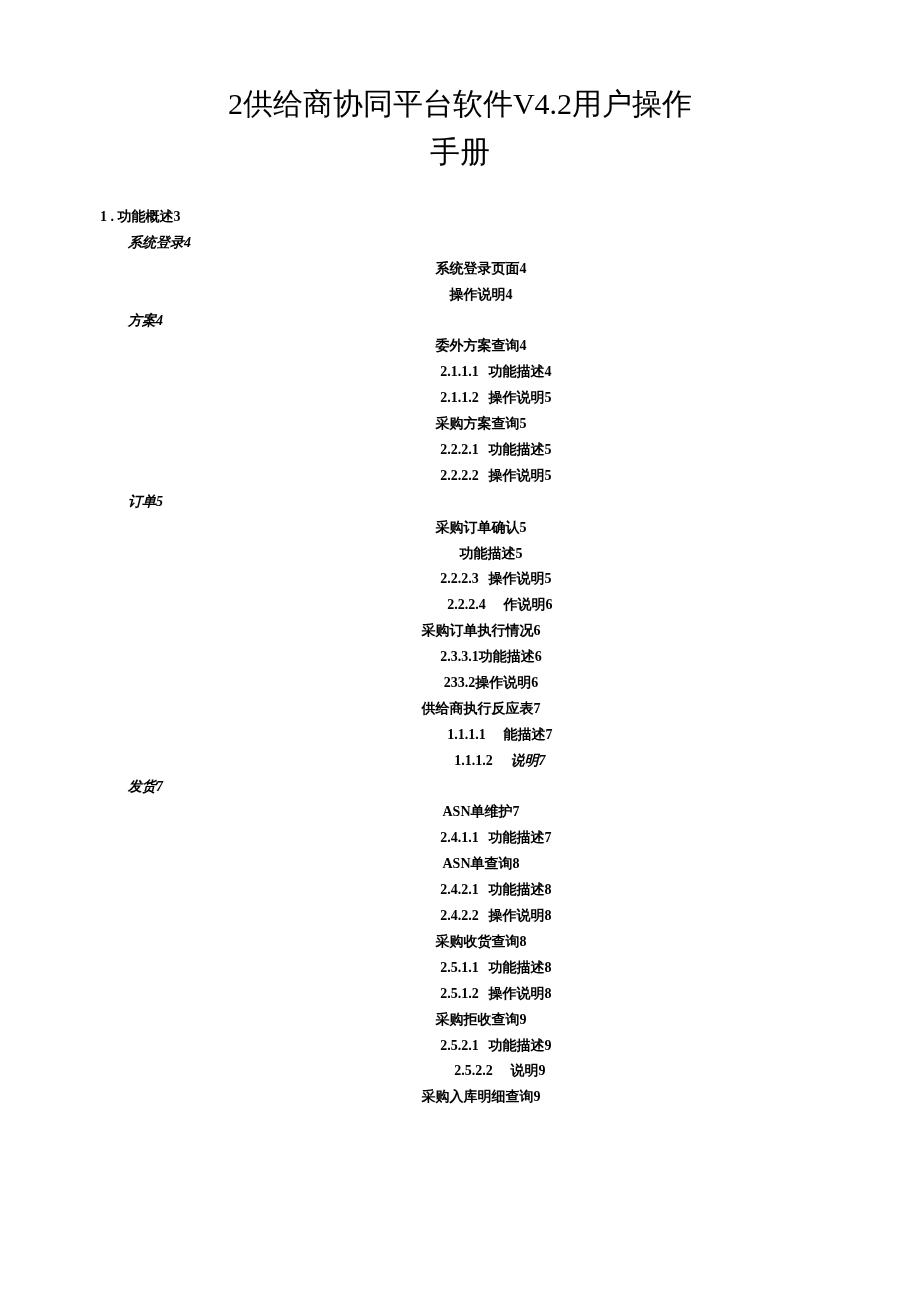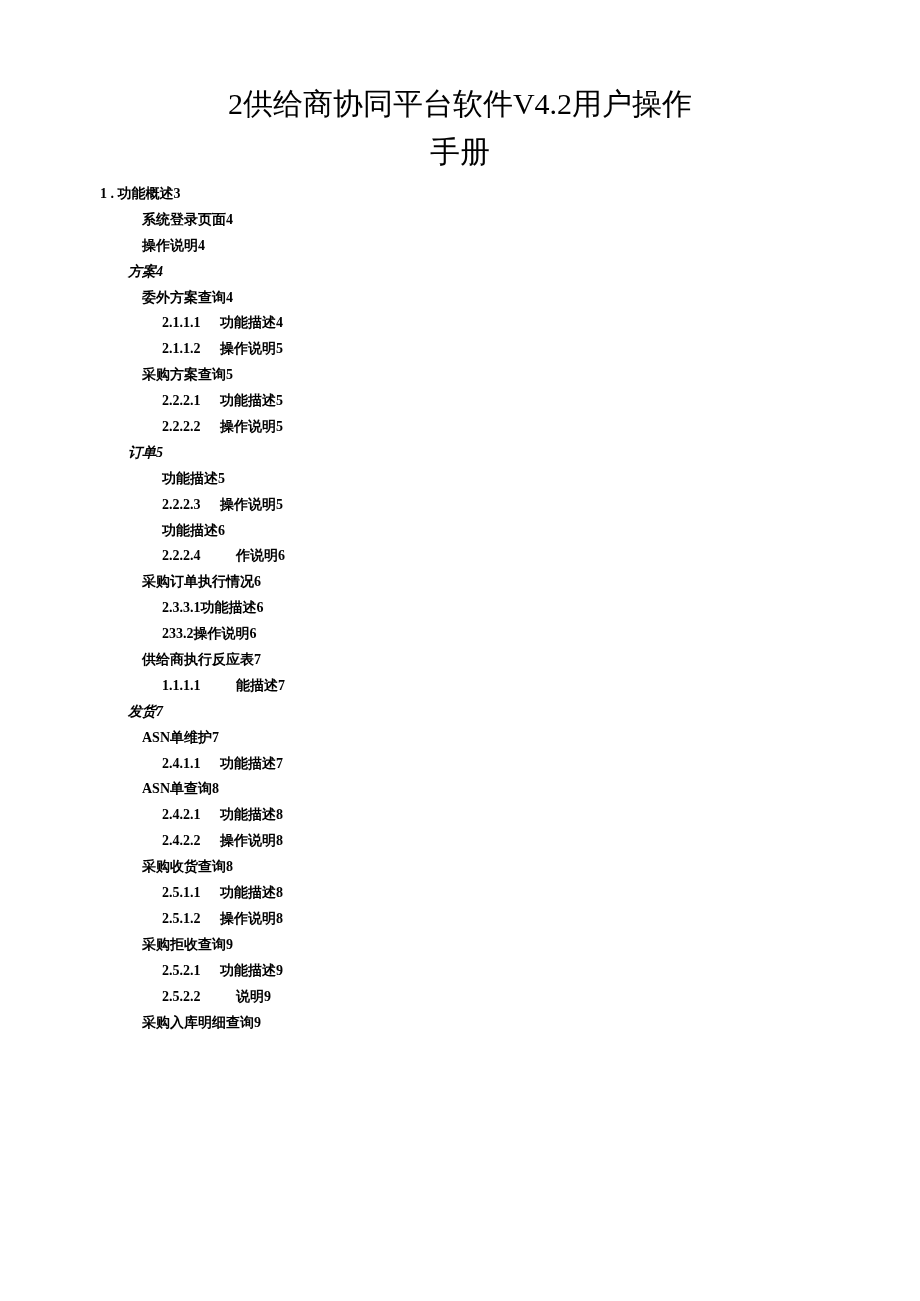--- a/index.html
+++ b/index.html
@@ -12,40 +12,42 @@
       font-family: "SimSun", "宋体", serif;
       width: 920px;
       padding: 80px 100px 40px 100px;
       color: #000;
     }
     .title {
       text-align: center;
       font-size: 30px;
       font-family: "SimSun", "宋体", serif;
       line-height: 1.6;
-      margin-bottom: 5px;
+      margin-bottom: 28px;
       padding: 0 120px;
     }
     .toc {
       font-size: 14px;
       line-height: 1.85;
       font-weight: bold;
     }
     .l0 {
       padding-left: 0;
     }
     .l1 {
       padding-left: 28px;
       font-style: italic;
     }
     .l2 {
       padding-left: 42px;
+      text-align: center;
     }
     .l3 {
       padding-left: 62px;
+      text-align: center;
     }
     .num-prefix {
       display: inline-block;
       font-style: normal;
     }
     .toc-num {
       display: inline-block;
       min-width: 58px;
       font-style: normal;
     }
@@ -63,54 +65,58 @@
 
 <div class="title">2供给商协同平台软件V4.2用户操作手册</div>
 
 <div class="toc">
 
   <div class="l0 toc-entry">
     <span class="num-prefix">1</span>
     <span>. 功能概述3</span>
   </div>
 
+  <div class="l1 toc-entry">系统登录4</div>
   <div class="l2 toc-entry">系统登录页面4</div>
   <div class="l2 toc-entry">操作说明4</div>
 
   <div class="l1 toc-entry">方案4</div>
   <div class="l2 toc-entry">委外方案查询4</div>
   <div class="l3 toc-entry">
     <span class="toc-num">2.1.1.1</span><span>功能描述4</span>
   </div>
   <div class="l3 toc-entry">
     <span class="toc-num">2.1.1.2</span><span>操作说明5</span>
   </div>
   <div class="l2 toc-entry">采购方案查询5</div>
   <div class="l3 toc-entry">
     <span class="toc-num">2.2.2.1</span><span>功能描述5</span>
   </div>
   <div class="l3 toc-entry">
     <span class="toc-num">2.2.2.2</span><span>操作说明5</span>
   </div>
 
   <div class="l1 toc-entry">订单5</div>
+  <div class="l2 toc-entry">采购订单确认5</div>
   <div class="l3 toc-entry">功能描述5</div>
   <div class="l3 toc-entry">
     <span class="toc-num">2.2.2.3</span><span>操作说明5</span>
   </div>
-  <div class="l3 toc-entry">功能描述6</div>
   <div class="l3 toc-entry">
     <span class="toc-num-wide">2.2.2.4</span><span>作说明6</span>
   </div>
   <div class="l2 toc-entry">采购订单执行情况6</div>
   <div class="l3 toc-entry">2.3.3.1功能描述6</div>
   <div class="l3 toc-entry">233.2操作说明6</div>
   <div class="l2 toc-entry">供给商执行反应表7</div>
   <div class="l3 toc-entry">
     <span class="toc-num-wide">1.1.1.1</span><span>能描述7</span>
+  </div>
+  <div class="l3 toc-entry">
+    <span class="toc-num-wide">1.1.1.2</span><span style="font-style:italic">说明7</span>
   </div>
 
   <div class="l1 toc-entry">发货7</div>
   <div class="l2 toc-entry"><span>ASN单维护7</span></div>
   <div class="l3 toc-entry">
     <span class="toc-num">2.4.1.1</span><span>功能描述7</span>
   </div>
   <div class="l2 toc-entry">ASN单查询8</div>
   <div class="l3 toc-entry">
     <span class="toc-num">2.4.2.1</span><span>功能描述8</span>

